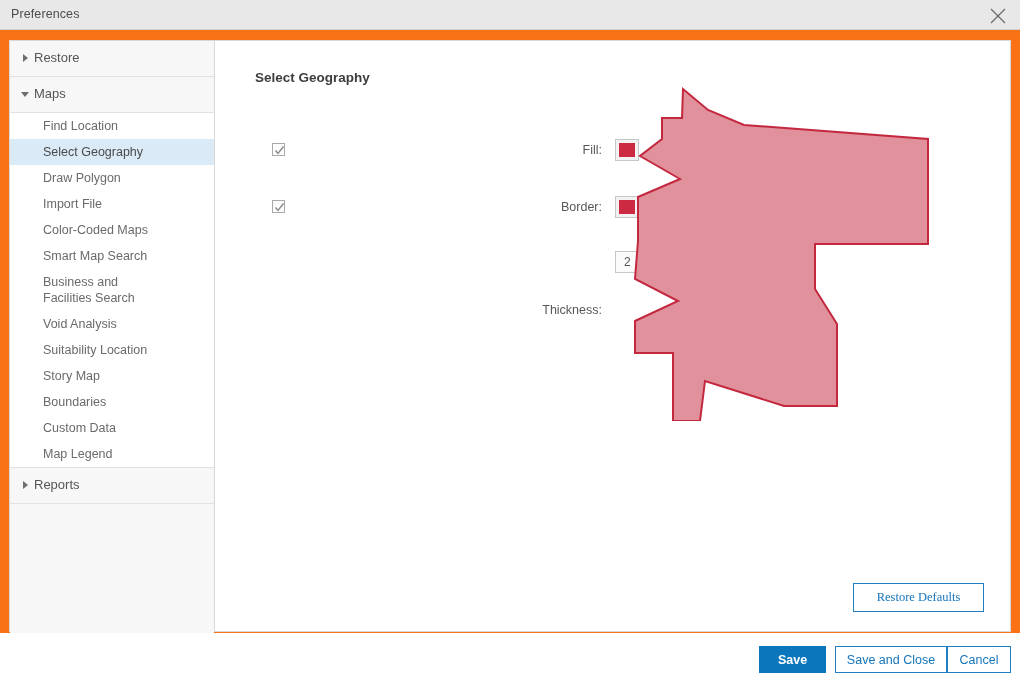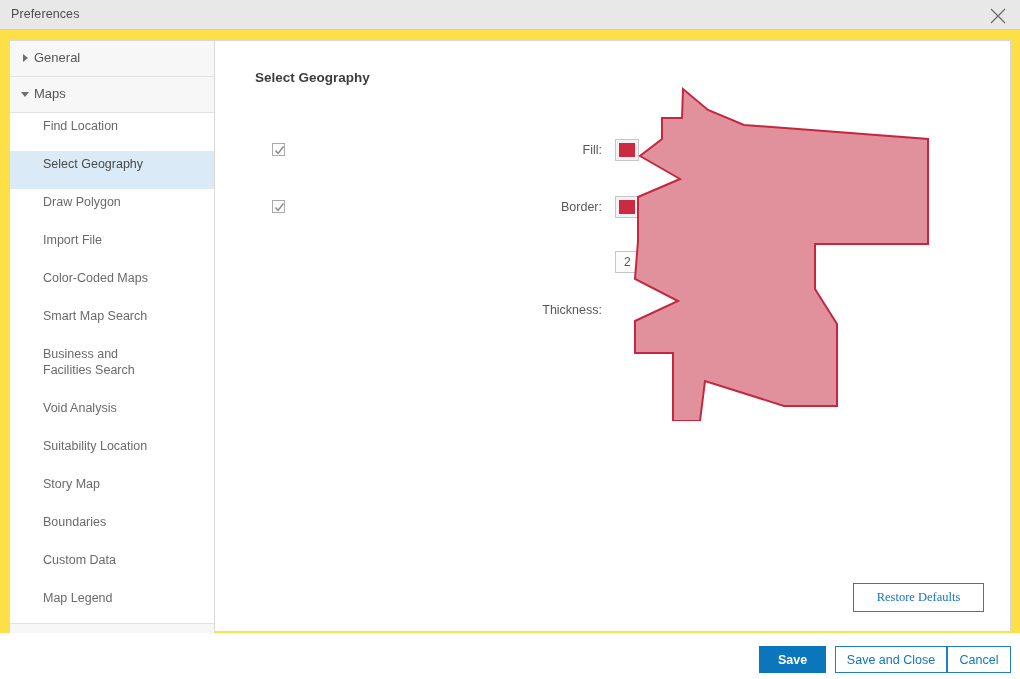--- a/index.html
+++ b/index.html
@@ -13,21 +13,21 @@
     font-family: "Liberation Sans", sans-serif;
     color: #4a4a4a;
     overflow: hidden;
   }
 
   
   #window {
     position: relative;
     width: 1020px;
     height: 679px;
-    background: #fde047;
+    background: #f97316;
   }
 
   
   #titlebar {
     position: absolute;
     left: 0; top: 0;
     width: 1020px;
     height: 30px;
     background: #e8e8e8;
     border-bottom: 1px solid #d0d0d0;
@@ -95,21 +95,21 @@
     font-size: 13px;
     color: #555;
   }
   .sublist {
     background: #ffffff;
     border-bottom: 1px solid #e2e2e2;
   }
   .sub-item {
     position: relative;
     min-height: 26px;
-    padding: 5px 6px 17px 33px;
+    padding: 5px 6px 5px 33px;
     font-size: 12.5px;
     color: #6a6a6a;
     box-sizing: border-box;
     cursor: pointer;
     line-height: 16px;
   }
   .sub-item.selected {
     background: #daeaf7;
     color: #4a4a4a;
   }
@@ -325,21 +325,21 @@
         <line x1="1" y1="1" x2="15" y2="15" stroke="#6b6b6b" stroke-width="1.3"></line>
         <line x1="15" y1="1" x2="1" y2="15" stroke="#6b6b6b" stroke-width="1.3"></line>
       </svg>
     </div>
   </div>
 
   <div id="sidebar">
 
     <div class="group-header">
       <span class="arrow collapsed"></span>
-      <span class="label">General</span>
+      <span class="label">Restore</span>
     </div>
 
     <div class="group-header">
       <span class="arrow expanded"></span>
       <span class="label">Maps</span>
     </div>
 
     <div class="sublist">
       <div class="sub-item">Find Location</div>
       <div class="sub-item selected">Select Geography</div>

